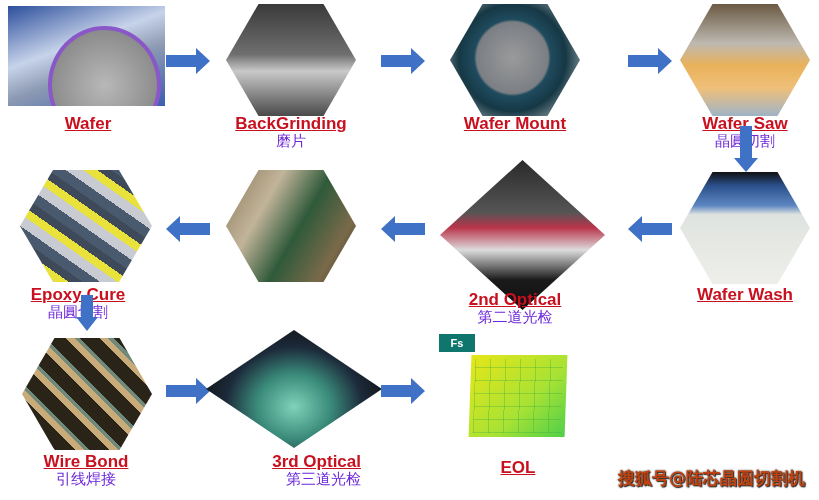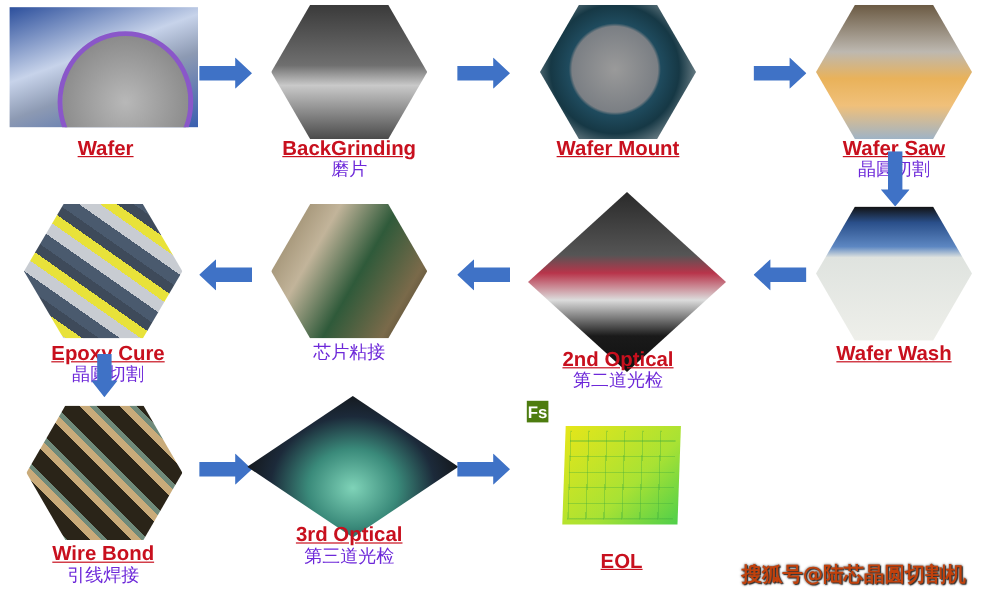--- a/index.html
+++ b/index.html
@@ -6,21 +6,21 @@
   body{width:819px;height:500px;background:#ffffff;position:relative;overflow:hidden;font-family:"Liberation Sans",sans-serif;}
   .node{position:absolute;}
   .img{position:absolute;overflow:hidden;}
   .hex{clip-path:polygon(25% 0,75% 0,100% 50%,75% 100%,25% 100%,0 50%);}
   .diamond{clip-path:polygon(50% 0,100% 50%,50% 100%,0 50%);}
   .label{position:absolute;text-align:center;color:#c8101e;font-weight:bold;font-size:17px;line-height:19px;white-space:nowrap;}
   .label .en{display:block;text-decoration:underline;}
   .label .zh{display:block;font-family:Liberation Mono, monospace;font-weight:normal;font-size:15px;line-height:20px;color:#6d28d9;}
   .arrow{position:absolute;}
   .watermark{position:absolute;right:14px;bottom:10px;color:#c2410c;font-size:17px;font-weight:bold;text-shadow:0 0 2px #333,1px 1px 1px #222;font-family:"DejaVu Sans",sans-serif;}
-  .fs-logo{position:absolute;left:439px;top:334px;width:18px;height:18px;background:#4d7c0f;color:#fff;font-size:14px;font-weight:bold;text-align:center;line-height:18px;}
+  .fs-logo{position:absolute;left:439px;top:334px;width:36px;height:18px;background:#0f766e;color:#fff;font-size:11px;font-weight:bold;text-align:center;line-height:18px;}
   .eol{position:absolute;left:470px;top:355px;width:96px;height:82px;background:linear-gradient(135deg,#e6e619,#a8e234 60%,#4fcf4a);transform:skewX(-2deg);}
   .eol-grid{position:absolute;inset:4px;background-image:repeating-linear-gradient(90deg,rgba(60,170,60,.35) 0 1px,transparent 1px 15px),repeating-linear-gradient(0deg,rgba(60,170,60,.35) 0 1px,transparent 1px 13px);}
 </style>
 </head>
 <body>
 
 <div class="node">
   <div class="img" style="left:8px;top:6px;width:157px;height:100px;background:linear-gradient(160deg,#2c4f9c 0%,#c7d3ea 40%,#8d9ab3 60%,#3a5fb0 100%);">
     <div style="position:absolute;left:40px;top:20px;width:105px;height:110px;border-radius:50%;background:radial-gradient(circle,#b8b8b8,#7a7a7a);border:4px solid #8a57c9;"></div>
   </div>
@@ -63,38 +63,37 @@
       <span class="zh">晶圓切割</span>
     </div>
 </div>
 
 <svg class="arrow" style="left:734px;top:126px" width="24" height="46">
     <polygon points="6,0 18,0 18,32 24,32 12,46 0,32 6,32" fill="#3f72c6"></polygon>
   </svg>
 
 <div class="node">
   <div class="img hex" style="left:20px;top:170px;width:132px;height:112px;background:repeating-linear-gradient(35deg,#4a5a6e 0 10px,#c8ccd2 10px 20px,#e8e23a 20px 28px,#3e4a5a 28px 36px);"></div>
-  <div class="label" style="left:20px;top:285px;width:140px;">
+  <div class="label" style="left:8px;top:285px;width:140px;">
       <span class="en">Epoxy Cure</span>
       <span class="zh">晶圓切割</span>
     </div>
 </div>
 
 <svg class="arrow" style="left:76px;top:295px" width="22" height="36">
     <polygon points="5,0 17,0 17,22 22,22 11,36 0,22 5,22" fill="#3f72c6"></polygon>
   </svg>
 
 <svg class="arrow" style="left:166px;top:216px" width="44" height="26">
     <polygon points="44,7 14,7 14,0 0,13 14,26 14,19 44,19" fill="#3f72c6"></polygon>
   </svg>
 
 <div class="node">
   <div class="img hex" style="left:226px;top:170px;width:130px;height:112px;background:linear-gradient(120deg,#8a7a5a 0%,#c2b49a 30%,#2f5a3a 55%,#7a6a4a 80%,#3a2f22 100%);"></div>
   <div class="label" style="left:221px;top:285px;width:140px;">
-      <span class="zh">芯片粘接</span>
     </div>
 </div>
 
 <svg class="arrow" style="left:381px;top:216px" width="44" height="26">
     <polygon points="44,7 14,7 14,0 0,13 14,26 14,19 44,19" fill="#3f72c6"></polygon>
   </svg>
 
 <div class="node">
   <div class="img diamond" style="left:440px;top:160px;width:165px;height:150px;background:linear-gradient(180deg,#2a2a2a 0%,#555 35%,#b8344a 45%,#dcdcdc 60%,#1a1a1a 80%,#111 100%);"></div>
   <div class="label" style="left:445px;top:290px;width:140px;">
@@ -121,21 +120,21 @@
       <span class="zh">引线焊接</span>
     </div>
 </div>
 
 <svg class="arrow" style="left:166px;top:378px" width="44" height="26">
     <polygon points="0,7 30,7 30,0 44,13 30,26 30,19 0,19" fill="#3f72c6"></polygon>
   </svg>
 
 <div class="node">
   <div class="img diamond" style="left:206px;top:330px;width:176px;height:118px;background:radial-gradient(ellipse at 50% 65%,#7fd3b8 0%,#3a8a7a 30%,#1c2a3a 55%,#111 80%);"></div>
-  <div class="label" style="left:221px;top:436px;width:140px;">
+  <div class="label" style="left:221px;top:452px;width:140px;text-align:right;">
       <span class="en">3rd Optical</span>
       <span class="zh">第三道光检</span>
     </div>
 </div>
 
 <svg class="arrow" style="left:381px;top:378px" width="44" height="26">
     <polygon points="0,7 30,7 30,0 44,13 30,26 30,19 0,19" fill="#3f72c6"></polygon>
   </svg>
 
 <div class="fs-logo">Fs</div>

